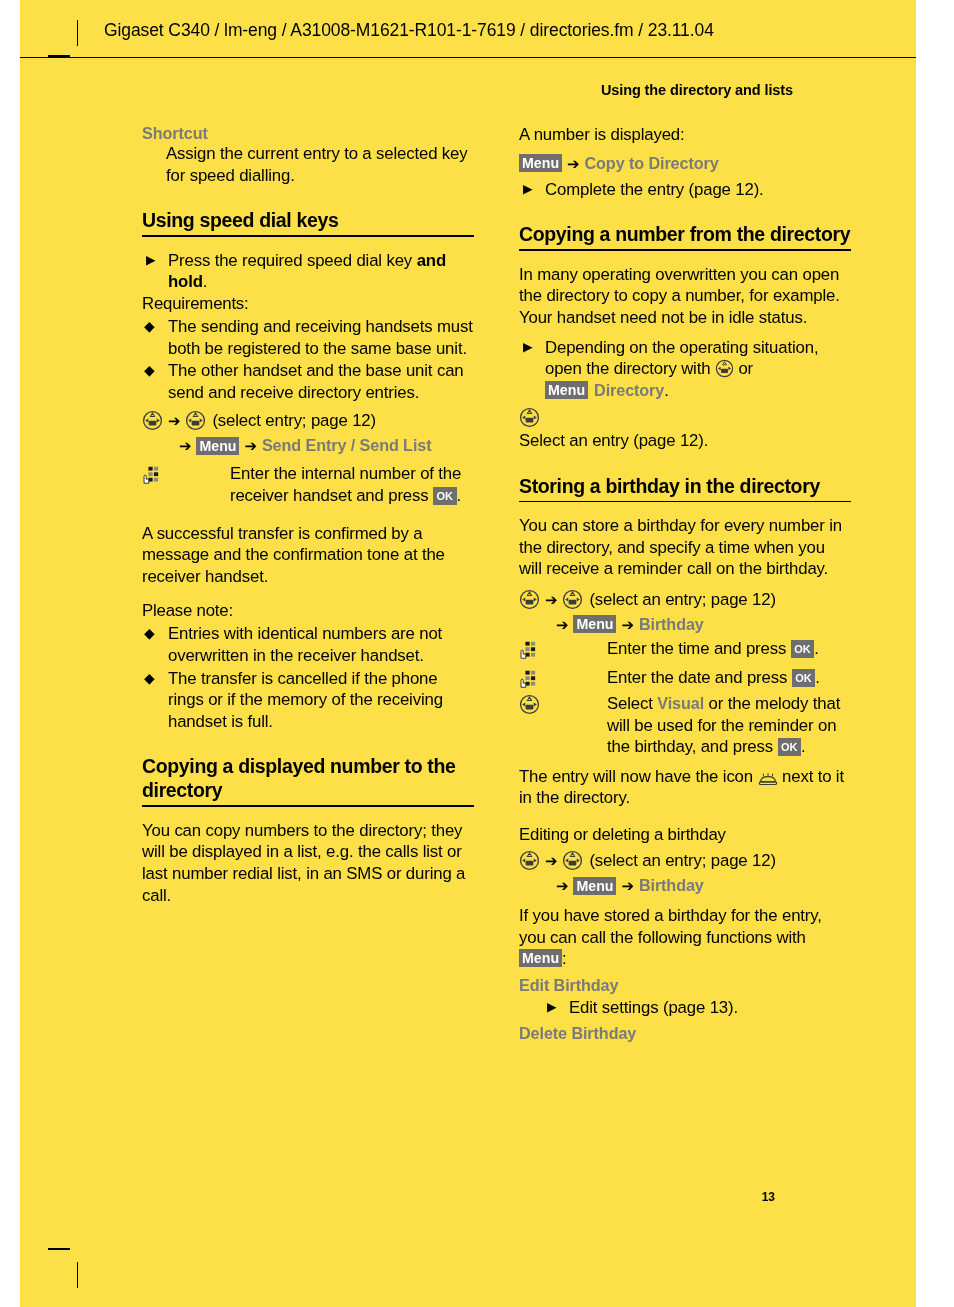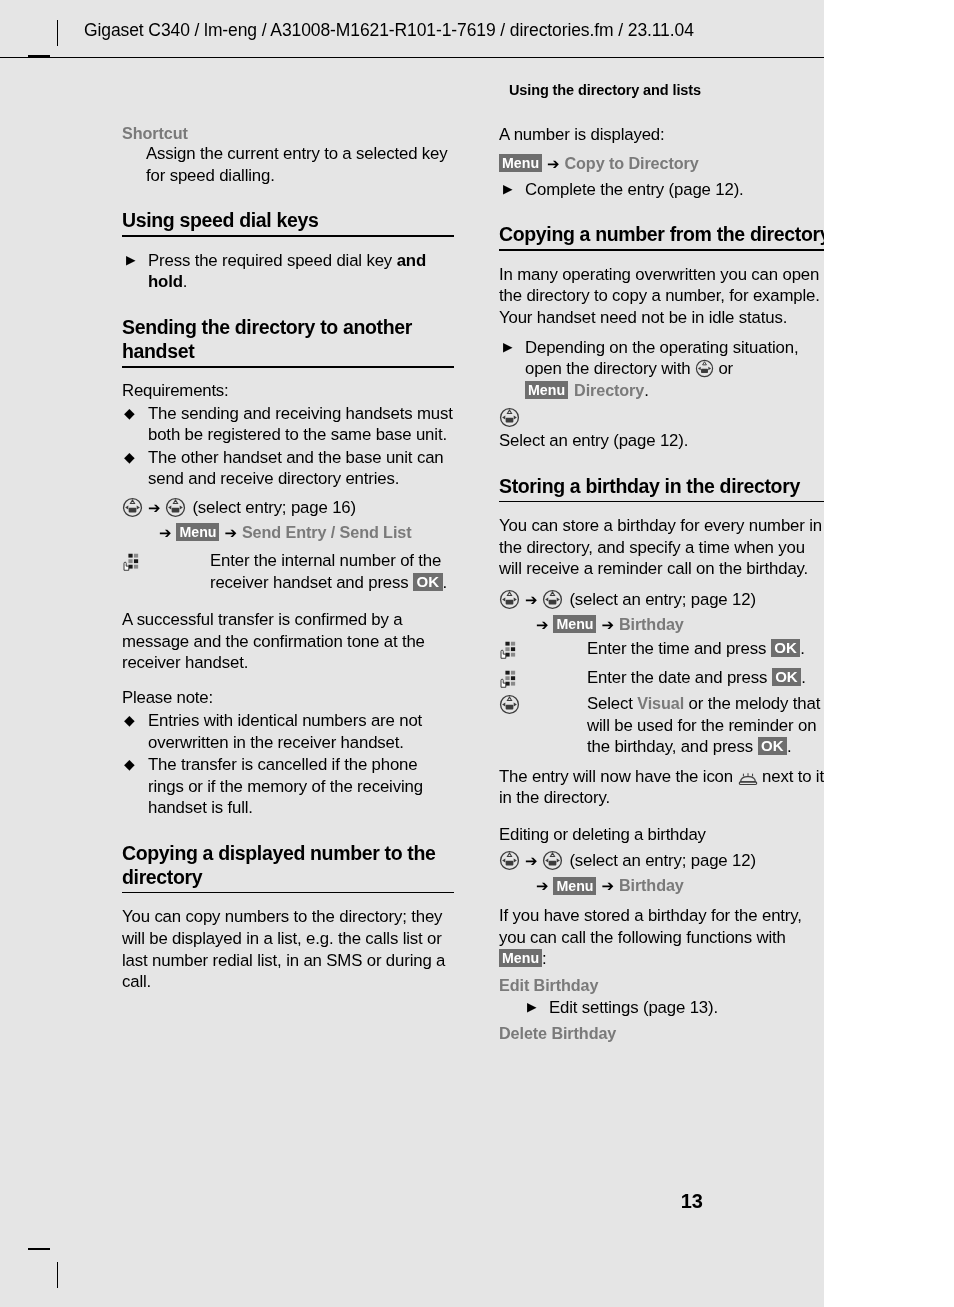--- a/index.html
+++ b/index.html
@@ -6,24 +6,25 @@
     margin: 0;
     padding: 0;
     background: #ffffff;
   }
   body {
     font-family: "Liberation Sans", sans-serif;
     color: #000000;
   }
   .page {
     position: relative;
-    width: 824px;
+    width: 896px;
     height: 1307px;
-    background: #e5e5e5;
+    background: #fde047;
     overflow: hidden;
+    margin-left: 20px;
   }
 
   
   .mark { position: absolute; background: #000; }
   .mark.v { width: 1px; height: 26px; }
   .mark.h { width: 22px; height: 2px; }
 
   .tl-v { left: 57px;  top: 20px; }
   .tl-h { left: 28px;  top: 55px; }
   .tr-v { left: 896px; top: 20px; }
@@ -172,43 +173,43 @@
     display: inline-block;
     background: #6e6e6e;
     color: #ffffff;
     font-weight: bold;
     font-size: 14.2px;
     line-height: 16px;
     padding: 1px 3px 1px 3px;
     vertical-align: 1px;
     letter-spacing: 0px;
   }
-  .key.ok { font-size: 15px; padding: 1px 3.5px; }
+  .key.ok { font-size: 11px; padding: 1px 3.5px; }
 
   .arrow {
     display: inline-block;
     font-size: 15px;
     line-height: 1;
     vertical-align: 1px;
     margin: 0 5px;
   }
 
   
   .icon {
     display: inline-block;
     vertical-align: -4px;
   }
   .icon svg { display: block; }
 
   
   .folio {
     position: absolute;
-    right: 121px;
+    right: 141px;
     top: 1190px;
-    font-size: 20px;
+    font-size: 12px;
     font-weight: bold;
   }
   b { font-weight: bold; }
 </style>
 </head>
 <body>
 
 <div class="page">
 
   <div class="mark v tl-v"></div>
@@ -235,24 +236,20 @@
       <div class="h2">Using speed dial keys</div>
       <div class="h2-rule"></div>
     </div>
 
     <ul class="ul">
       <li class="li tri">
         <span class="bullet">▶</span><span>Press the required speed dial key </span><b>and hold</b><span>.</span>
       </li>
     </ul>
 
-    <div class="h2-wrap">
-      <div class="h2">Sending the directory to another handset</div>
-      <div class="h2-rule"></div>
-    </div>
 
     <div class="h3">Requirements:</div>
 
     <ul class="ul">
       <li class="li">
         <span class="bullet">◆</span><span>The sending and receiving handsets must both be registered to the same base unit.</span>
       </li>
       <li class="li">
         <span class="bullet">◆</span><span>The other handset and the base unit can send and receive directory entries.</span>
       </li>
@@ -271,21 +268,21 @@
       <span class="arrow">➔</span>
       <span class="icon">
         <svg width="21" height="21" viewBox="0 0 24 24">
           <circle cx="12" cy="12" r="10.2" fill="none" stroke="#3c3c3c" stroke-width="1.5"></circle>
           <rect x="7.6" y="12.4" width="8.8" height="5.2" rx="1" fill="#3c3c3c"></rect>
           <polygon points="12,3.4 14.4,7.4 9.6,7.4" fill="none" stroke="#3c3c3c" stroke-width="1.2"></polygon>
           <polygon points="3.6,12 7.2,9.8 7.2,14.2" fill="#3c3c3c"></polygon>
           <polygon points="20.4,12 16.8,9.8 16.8,14.2" fill="#3c3c3c"></polygon>
         </svg>
       </span>
-      <span style="margin-left:6px;">(select entry; page 16)</span>
+      <span style="margin-left:6px;">(select entry; page 12)</span>
     </div>
 
     <div class="cmd-line indent">
       <span class="arrow">➔</span>
       <span class="key">Menu</span>
       <span class="arrow">➔</span>
       <span class="menu-name">Send Entry / Send List</span>
     </div>
 
     <div class="proc-row" style="margin-top:6px;">

